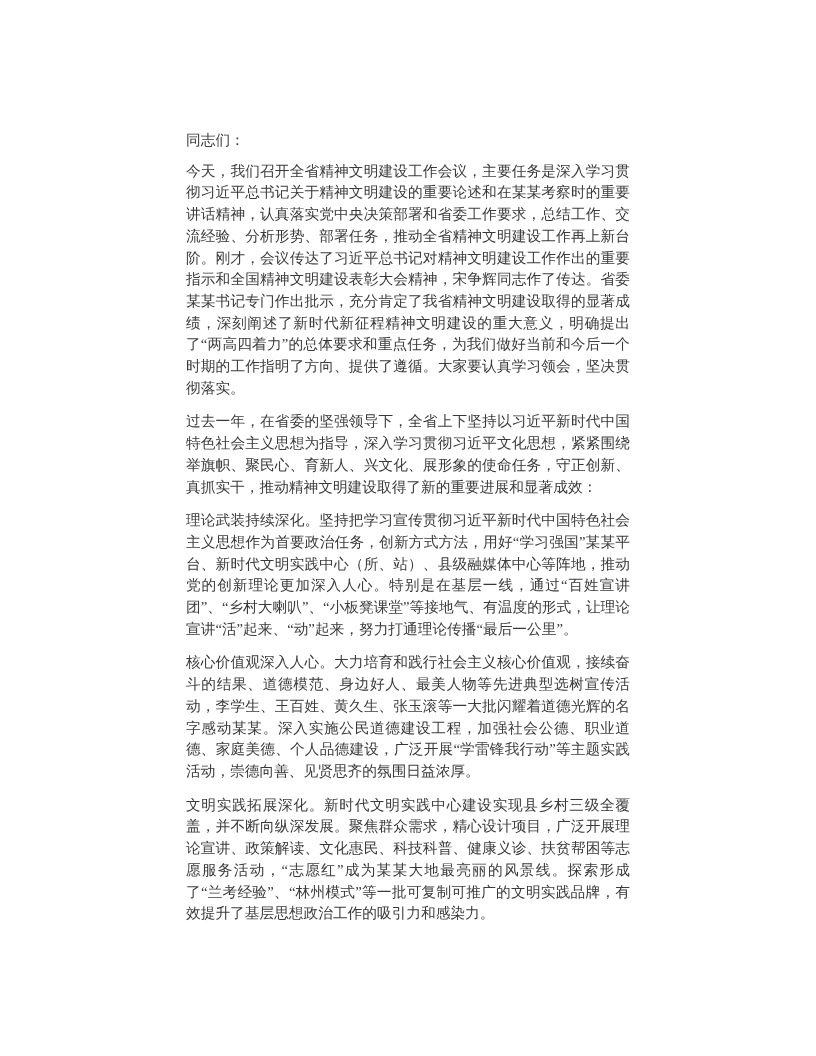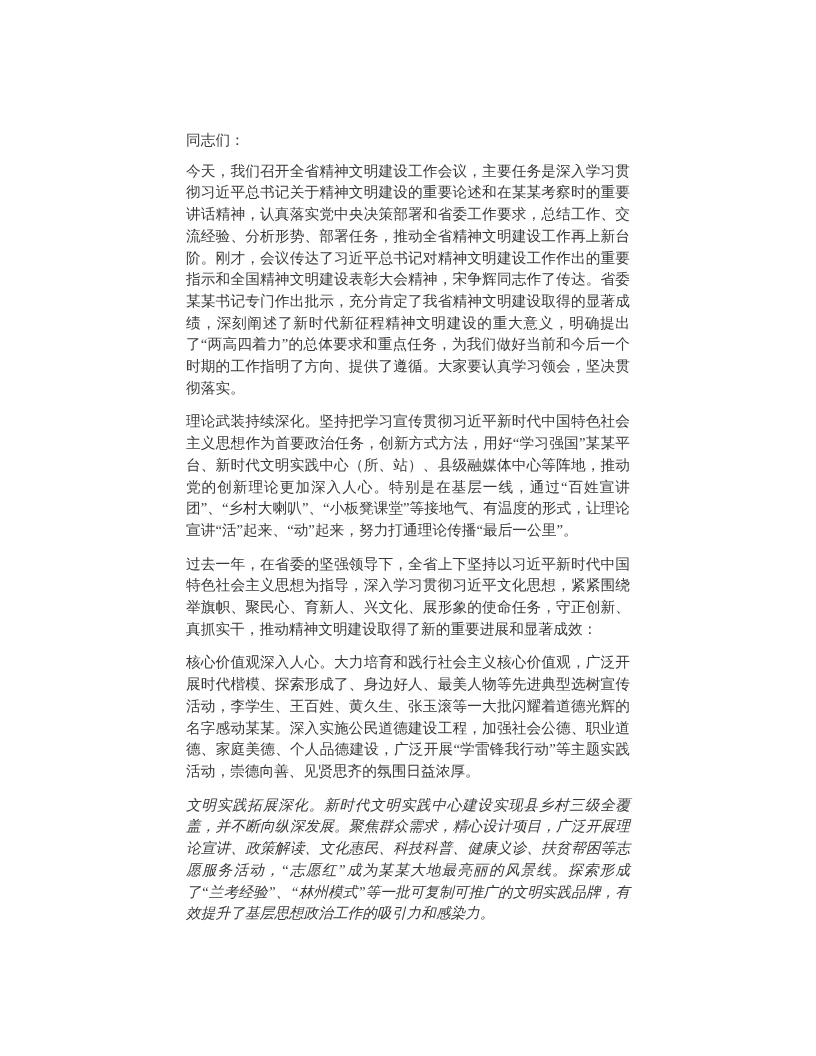--- a/index.html
+++ b/index.html
@@ -26,32 +26,31 @@
     text-align: justify;
     text-justify: inter-ideograph;
     word-break: break-all;
   }
   .page p.salutation {
     text-align: left;
     margin-bottom: 9px;
   }
   .page p:last-child {
     margin-bottom: 0;
-    font-style: italic;
   }
 </style>
 </head>
 <body>
 
 <div class="page">
   <p class="salutation">同志们：</p>
 
   <p>今天，我们召开全省精神文明建设工作会议，主要任务是深入学习贯彻习近平总书记关于精神文明建设的重要论述和在某某考察时的重要讲话精神，认真落实党中央决策部署和省委工作要求，总结工作、交流经验、分析形势、部署任务，推动全省精神文明建设工作再上新台阶。刚才，会议传达了习近平总书记对精神文明建设工作作出的重要指示和全国精神文明建设表彰大会精神，宋争辉同志作了传达。省委某某书记专门作出批示，充分肯定了我省精神文明建设取得的显著成绩，深刻阐述了新时代新征程精神文明建设的重大意义，明确提出了“两高四着力”的总体要求和重点任务，为我们做好当前和今后一个时期的工作指明了方向、提供了遵循。大家要认真学习领会，坚决贯彻落实。</p>
 
+  <p>过去一年，在省委的坚强领导下，全省上下坚持以习近平新时代中国特色社会主义思想为指导，深入学习贯彻习近平文化思想，紧紧围绕举旗帜、聚民心、育新人、兴文化、展形象的使命任务，守正创新、真抓实干，推动精神文明建设取得了新的重要进展和显著成效：</p>
+
   <p>理论武装持续深化。坚持把学习宣传贯彻习近平新时代中国特色社会主义思想作为首要政治任务，创新方式方法，用好“学习强国”某某平台、新时代文明实践中心（所、站）、县级融媒体中心等阵地，推动党的创新理论更加深入人心。特别是在基层一线，通过“百姓宣讲团”、“乡村大喇叭”、“小板凳课堂”等接地气、有温度的形式，让理论宣讲“活”起来、“动”起来，努力打通理论传播“最后一公里”。</p>
 
-  <p>过去一年，在省委的坚强领导下，全省上下坚持以习近平新时代中国特色社会主义思想为指导，深入学习贯彻习近平文化思想，紧紧围绕举旗帜、聚民心、育新人、兴文化、展形象的使命任务，守正创新、真抓实干，推动精神文明建设取得了新的重要进展和显著成效：</p>
 
-
-  <p>核心价值观深入人心。大力培育和践行社会主义核心价值观，广泛开展时代楷模、探索形成了、身边好人、最美人物等先进典型选树宣传活动，李学生、王百姓、黄久生、张玉滚等一大批闪耀着道德光辉的名字感动某某。深入实施公民道德建设工程，加强社会公德、职业道德、家庭美德、个人品德建设，广泛开展“学雷锋我行动”等主题实践活动，崇德向善、见贤思齐的氛围日益浓厚。</p>
+  <p>核心价值观深入人心。大力培育和践行社会主义核心价值观，接续奋斗的结果、道德模范、身边好人、最美人物等先进典型选树宣传活动，李学生、王百姓、黄久生、张玉滚等一大批闪耀着道德光辉的名字感动某某。深入实施公民道德建设工程，加强社会公德、职业道德、家庭美德、个人品德建设，广泛开展“学雷锋我行动”等主题实践活动，崇德向善、见贤思齐的氛围日益浓厚。</p>
 
   <p>文明实践拓展深化。新时代文明实践中心建设实现县乡村三级全覆盖，并不断向纵深发展。聚焦群众需求，精心设计项目，广泛开展理论宣讲、政策解读、文化惠民、科技科普、健康义诊、扶贫帮困等志愿服务活动，“志愿红”成为某某大地最亮丽的风景线。探索形成了“兰考经验”、“林州模式”等一批可复制可推广的文明实践品牌，有效提升了基层思想政治工作的吸引力和感染力。</p>
 </div>
 
 </body></html>

